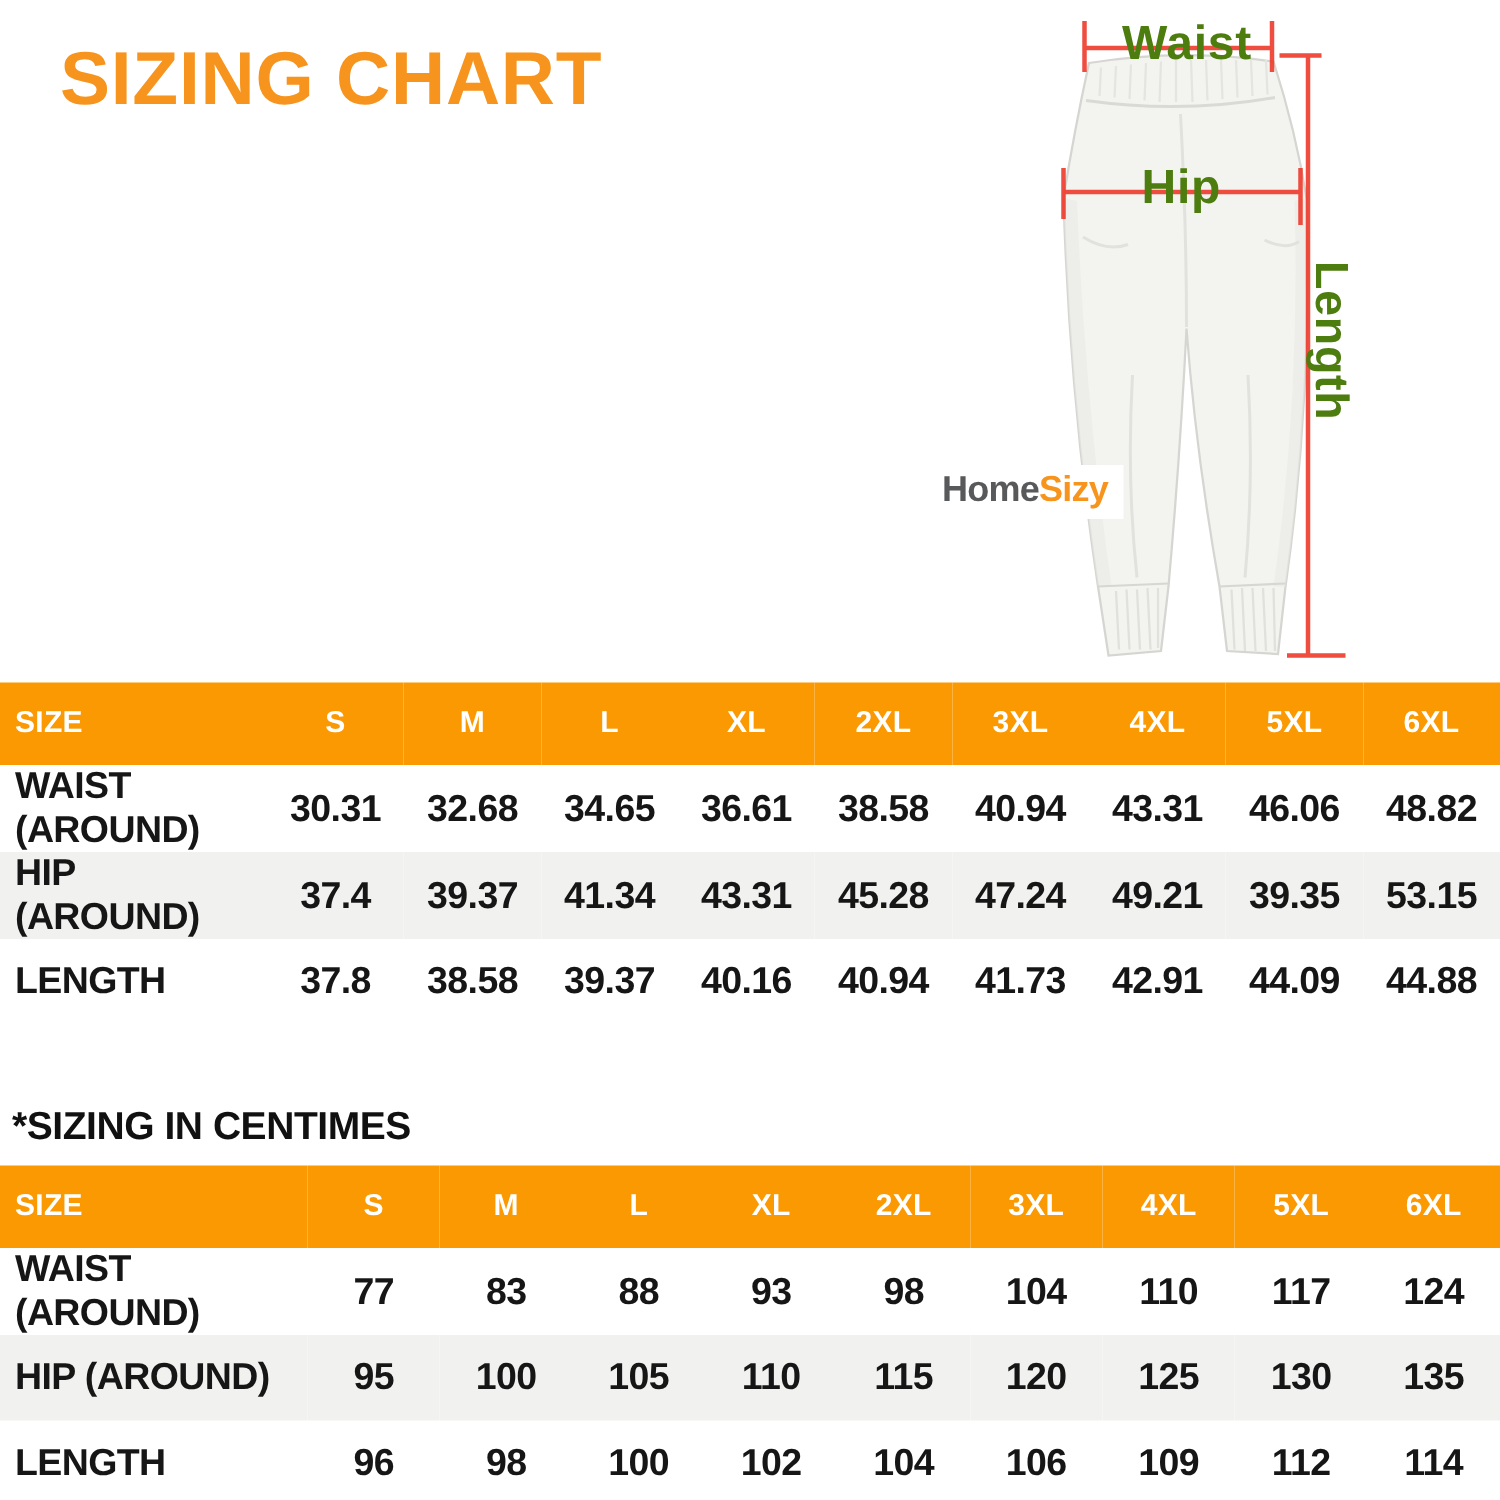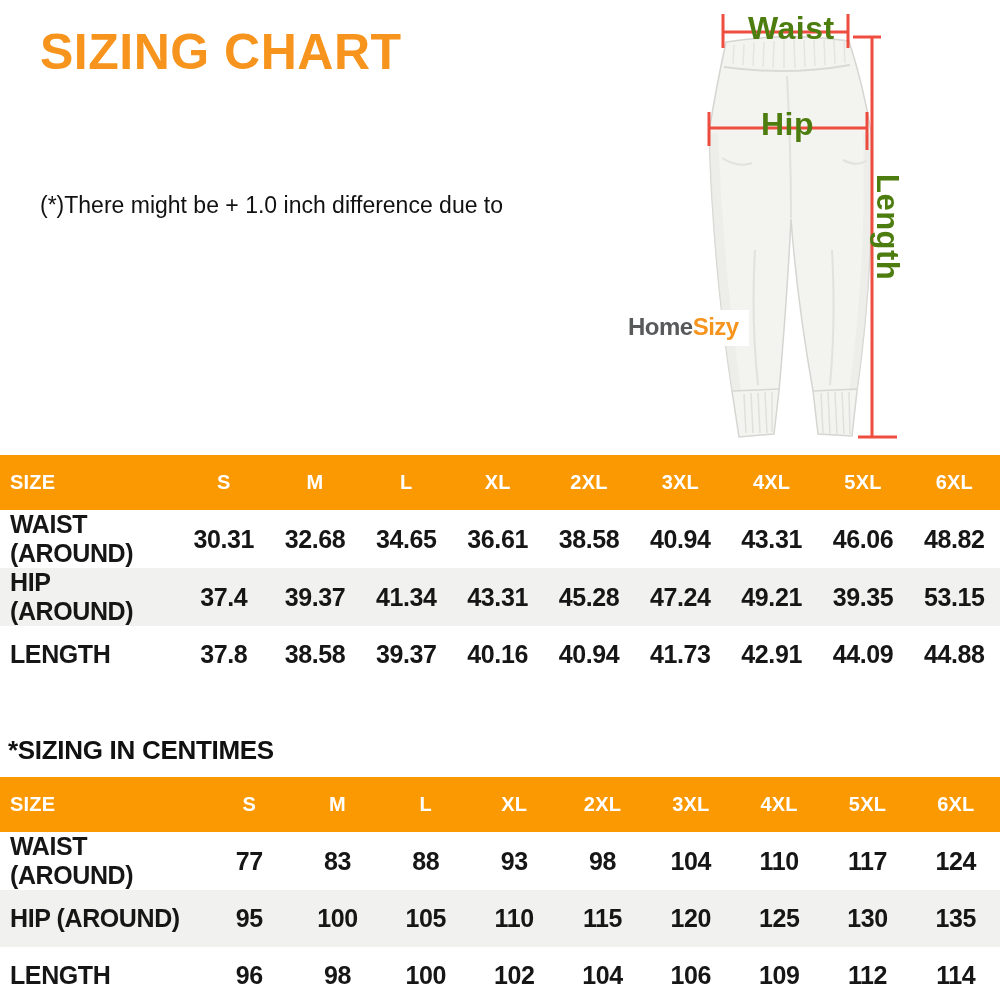--- a/index.html
+++ b/index.html
@@ -76,21 +76,20 @@
 </head>
 <body>
 
 <div class="canvas">
 
   <div class="page-title">
     <div>SIZING CHART</div>
   </div>
 
   <div class="disclaimer">
-    <div>(*)There might be + 1.0 inch difference due to</div>
   </div>
 
   <div class="diagram">
     <svg width="380" height="460" viewBox="0 0 380 460">
 
       <path d="M106,42 Q96,88 89,132 Q93,265 112,391 L119,437 L154,434 L159,391
                Q167,300 171,219 Q177,300 193,391 L198,434 L232,436 L237,391
                Q255,265 251,132 Q244,88 229,41 Q168,32 106,42 Z" fill="#f3f3f0" stroke="#d5d5d1" stroke-width="1.5"></path>
 
       <path d="M89,132 Q93,265 112,391 L121,391 Q103,265 98,134 Z" fill="#e9e9e5" opacity="0.6"></path>

